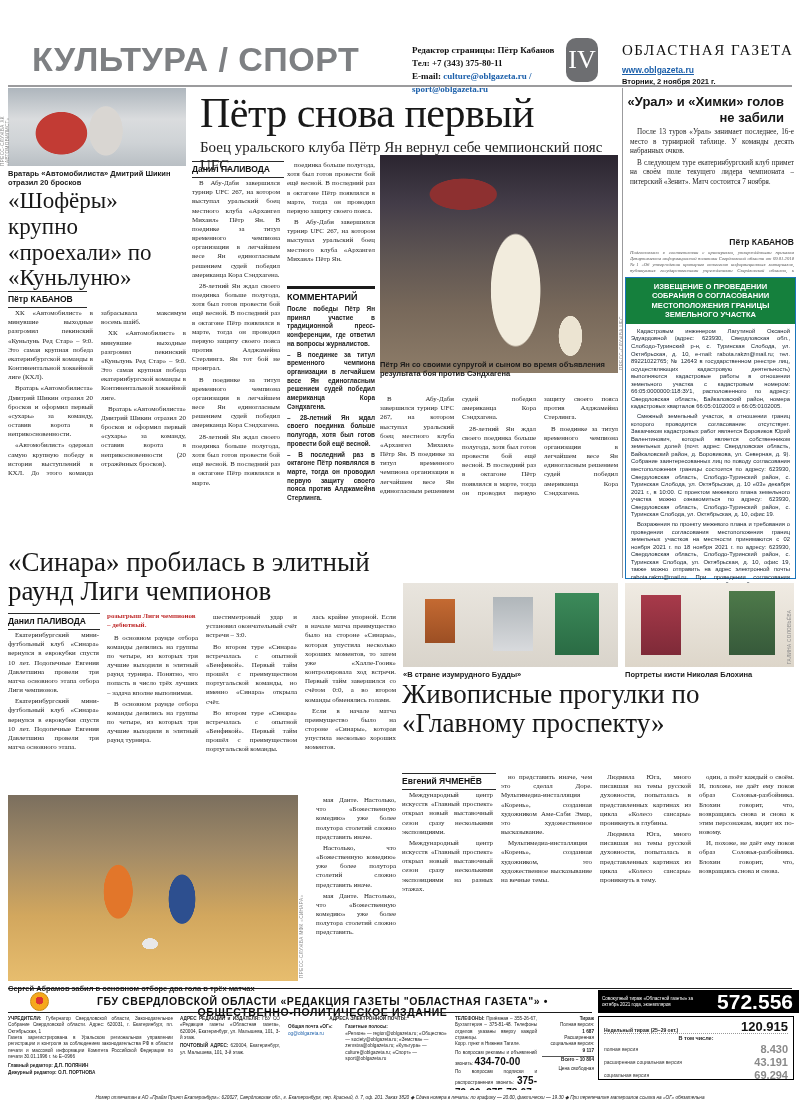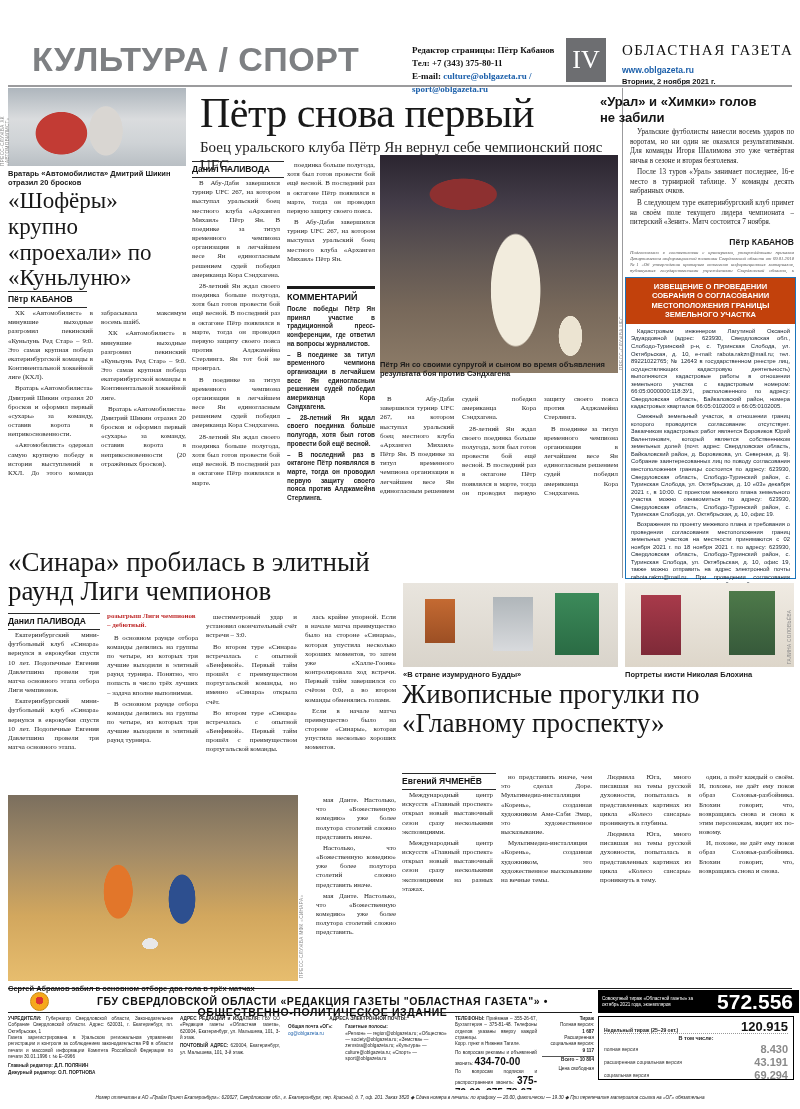--- a/index.html
+++ b/index.html
@@ -7,21 +7,21 @@
        font-family:"Liberation Serif",serif;overflow:hidden;}
   .abs{position:absolute;}
   .rule{background:#9b9b9d;}
   .blackrule{background:#1b1b1b;}
   
   .section-title{font:bold 34px/1 "Liberation Sans",sans-serif;color:#7e8083;letter-spacing:.5px;}
   .editor-block{font:bold 9px/1.45 "Liberation Serif",serif;color:#111;}
   .editor-block a{color:#1b5faa;}
   .page-badge{background:#6d6e71;color:#fff;font:26px/44px "Liberation Serif",serif;text-align:center;}
   .masthead{font:15px/1.1 "Liberation Serif",serif;letter-spacing:1.5px;color:#111;}
-  .site{font:bold 8.5px/1.4 "Liberation Sans",sans-serif;color:#1b5faa;margin-top:15px;}
+  .site{font:bold 8.5px/1.4 "Liberation Sans",sans-serif;color:#1b5faa;text-decoration:underline;margin-top:15px;}
   .dateline{font:bold 7.5px/1.4 "Liberation Sans",sans-serif;color:#111;}
   
   .h-main{font:42px/1.02 "Liberation Serif",serif;color:#181818;letter-spacing:-.5px;}
   .h-sub{font:15px/1.2 "Liberation Serif",serif;color:#222;}
   .h-med{font:27px/1.08 "Liberation Serif",serif;color:#181818;}
   .h-small{font:23px/1.12 "Liberation Serif",serif;color:#181818;}
   .h-sans{font:bold 13px/1.2 "Liberation Sans",sans-serif;color:#141414;}
   
   .byline{display:inline-block;font:bold 8.5px/1 "Liberation Sans",sans-serif;color:#111;
           border-top:1px solid #2a2a2a;border-bottom:1px solid #2a2a2a;padding:3px 14px 3px 0;}
@@ -34,21 +34,21 @@
   .cols2{column-count:2;column-gap:8px;}
   .cols3{column-count:3;column-gap:8px;}
   .lead-red{font:bold 7px/1.33 "Liberation Serif",serif;color:#bf2b2b;margin:0 0 2px;}
   .comment-box{border-top:3px solid #1b1b1b;}
   .comment-label{font:bold 9px/1 "Liberation Sans",sans-serif;color:#111;padding:4px 0 3px;}
   .comment-text{font:bold 6.4px/1.35 "Liberation Sans",sans-serif;color:#222;text-align:justify;overflow:hidden;}
   .comment-text p{margin:0 0 2.5px;}
   .disclaimer{font:italic 4.7px/1.3 "Liberation Serif",serif;color:#555;text-align:justify;overflow:hidden;}
   
   .notice{border:1px solid #1b75bb;background:#fff;}
-  .notice-head{background:#c2410c;color:#fff;font:bold 7.6px/1.25 "Liberation Sans",sans-serif;
+  .notice-head{background:#15803d;color:#fff;font:bold 7.6px/1.25 "Liberation Sans",sans-serif;
                text-align:center;padding:4px 6px;}
   .notice-body{font:5.8px/1.3 "Liberation Sans",sans-serif;color:#14202c;text-align:justify;
                padding:4px 5px;overflow:hidden;}
   .notice-body p{margin:0 0 2.5px;text-indent:6px;}
   
   .photo{background-repeat:no-repeat;}
   
   .gbu-line{font:bold 10.5px/1 "Liberation Sans",sans-serif;color:#101010;letter-spacing:.6px;}
   .ftiny{font:4.7px/1.35 "Liberation Sans",sans-serif;color:#222;text-align:justify;overflow:hidden;}
   .ftiny .lbl{font-weight:bold;}
@@ -71,21 +71,21 @@
 </style>
 </head>
 <body>
 
 <div class="abs section-title" style="left:32px;top:42px;">КУЛЬТУРА / СПОРТ</div>
 <div class="abs editor-block" style="left:412px;top:44px;width:160px;">
   <div>Редактор страницы: Пётр Кабанов</div>
   <div>Тел: +7 (343) 375-80-11</div>
   <div><span>E-mail:</span> <a>culture@oblgazeta.ru / sport@oblgazeta.ru</a></div>
 </div>
-<div class="abs page-badge" style="left:566px;top:38px;width:40px;height:44px;">IV</div>
+<div class="abs page-badge" style="left:566px;top:38px;width:32px;height:44px;border-radius:10px;">IV</div>
 <div class="abs" style="left:622px;top:42px;width:172px;">
   <div class="masthead">ОБЛАСТНАЯ ГАЗЕТА</div>
   <a class="site">www.oblgazeta.ru</a>
   <div class="dateline">Вторник, 2 ноября 2021 г.</div>
 </div>
 <div class="abs rule" style="left:8px;top:85px;width:784px;height:2px;"></div>
 
 <div class="abs photo" style="left:8px;top:88px;width:178px;height:78px;background:
   radial-gradient(ellipse 46px 38px at 30% 58%, #c23b34 0 55%, rgba(0,0,0,0) 57%),
   radial-gradient(ellipse 30px 44px at 55% 55%, #d9d6d2 0 55%, rgba(0,0,0,0) 57%),
@@ -135,23 +135,22 @@
   linear-gradient(180deg,#2b2530 0%,#433c48 22%,#5d5452 45%,#77685a 70%,#8d7c68 100%);"></div>
 <div class="abs credit" style="left:620px;top:158px;height:212px;">ПРЕСС-СЛУЖБА UFC</div>
 <div class="abs caption" style="left:380px;top:360px;width:238px;">Пётр Ян со своими супругой и сыном во время объявления результата боя против Сэндхагена</div>
 <div class="abs col cols3" style="left:380px;top:394px;width:238px;height:184px;">
     <p>В Абу-Даби завершился турнир UFC 267, на котором выступал уральский боец местного клуба «Архангел Михаил» Пётр Ян. В поединке за титул временного чемпиона организации в легчайшем весе Ян единогласным решением судей победил американца Кора Сэндхагена.</p>
     <p>28-летний Ян ждал своего поединка больше полугода, хотя был готов провести бой ещё весной. В последний раз в октагоне Пётр появлялся в марте, тогда он проводил первую защиту своего пояса против Алджамейна Стерлинга.</p>
     <p>В поединке за титул временного чемпиона организации в легчайшем весе Ян единогласным решением судей победил американца Кора Сэндхагена.</p>
   </div>
 <div class="abs rule" style="left:622px;top:88px;width:1px;height:490px;"></div>
 
-<div class="abs h-sans" style="left:600px;top:94px;width:164px;">«Урал» и «Химки» голов не забили</div>
+<div class="abs h-sans" style="left:620px;top:94px;width:164px;text-align:right;">«Урал» и «Химки» голов не забили</div>
 <div class="abs col" style="left:630px;top:128px;width:164px;height:108px;font-size:7.2px;">
-    <p>Уральские футболисты нанесли восемь ударов по воротам, но ни один не оказался результативным. Для команды Игоря Шалимова это уже четвёртая ничья в сезоне и вторая безголевая.</p>
     <p>После 13 туров «Урал» занимает последнее, 16-е место в турнирной таблице. У команды десять набранных очков.</p>
     <p>В следующем туре екатеринбургский клуб примет на своём поле текущего лидера чемпионата – питерский «Зенит». Матч состоится 7 ноября.</p>
   </div>
 <div class="abs" style="left:630px;top:238px;width:164px;text-align:right;font:bold 8.5px/1 'Liberation Sans',sans-serif;">Пётр КАБАНОВ</div>
 <div class="abs disclaimer" style="left:630px;top:250px;width:164px;height:24px;">Подготовлено в соответствии с критериями, утверждёнными приказом Департамента информационной политики Свердловской области от 09.01.2018 №1 «Об утверждении критериев отнесения информационных материалов, публикуемых государственными учреждениями Свердловской области, к социально значимой информации».</div>
 
 <div class="abs notice" style="left:625px;top:277px;width:169px;height:300px;">
   <div class="notice-head">ИЗВЕЩЕНИЕ О ПРОВЕДЕНИИ СОБРАНИЯ О СОГЛАСОВАНИИ МЕСТОПОЛОЖЕНИЯ ГРАНИЦЫ ЗЕМЕЛЬНОГО УЧАСТКА</div>
   <div class="notice-body" style="height:258px;">
       <p>Кадастровым инженером Лагутиной Оксаной Эдуардовной (адрес: 623930, Свердловская обл., Слободо-Туринский р-н, с. Туринская Слобода, ул. Октябрьская, д. 10, e-mail: rabota.rakzn@mail.ru; тел. 89221022765; № 12643 в государственном реестре лиц, осуществляющих кадастровую деятельность) выполняются кадастровые работы в отношении земельного участка с кадастровым номером: 66:05:0000000:118:ЗУ1, расположенного по адресу: Свердловская область, Байкаловский район, номера кадастровых кварталов 66:05:0102003 и 66:05:0102005.</p>

